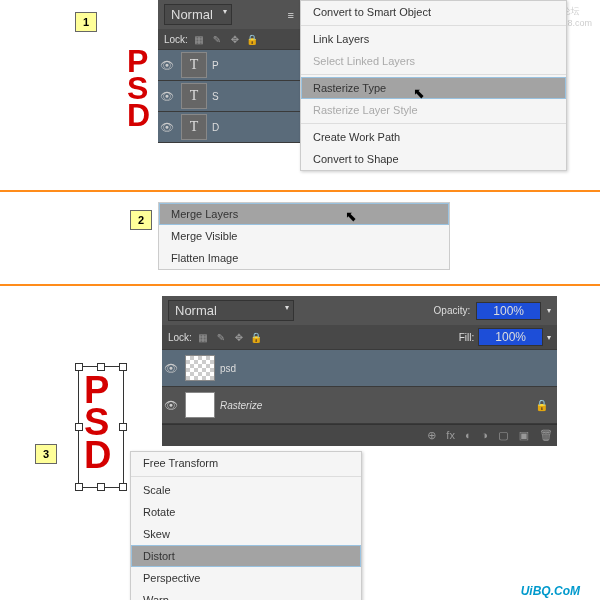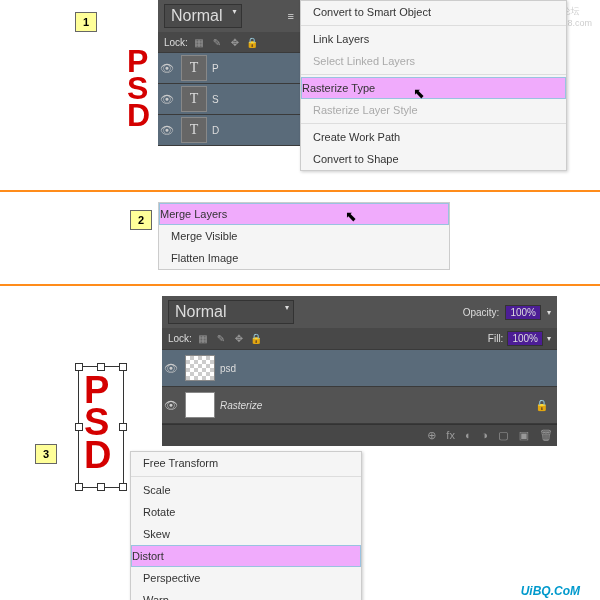--- a/index.html
+++ b/index.html
@@ -7,39 +7,39 @@
 .step-num{background:#ffff99;border:1px solid #666;width:20px;height:18px;display:inline-flex;align-items:center;justify-content:center;font-weight:bold;font-size:11px;position:absolute}
 .section{position:relative}
 .hr-line{height:2px;background:#ff8c1a;margin:10px 0}
 .panel-dark{background:#535353;color:#ddd}
 .panel-light{background:#f5f5f5;color:#333;border:1px solid #ccc}
 .layer-row{display:flex;align-items:center;height:30px;border-bottom:1px solid #3a3a3a}
 .eye{width:18px;text-align:center;color:#ccc}
 .t-icon{width:24px;height:24px;background:#666;border:1px solid #888;display:flex;align-items:center;justify-content:center;font-family:Georgia;font-size:14px;color:#ddd;margin:0 5px}
 .layer-label{font-size:10px;color:#ddd}
 .blend-row{display:flex;align-items:center;padding:4px 6px;gap:6px}
-.select-box{background:#4a4a4a;border:1px solid #333;padding:2px 18px 2px 6px;font-size:16px;color:#ddd;position:relative}
+.select-box{background:#4a4a4a;border:1px solid #333;padding:2px 18px 2px 6px;font-size:13px;color:#ddd;position:relative}
 .select-box::after{content:"▾";position:absolute;right:4px;font-size:8px}
 .lock-row{display:flex;align-items:center;padding:3px 6px;gap:4px;font-size:10px;background:#484848;border-bottom:1px solid #3a3a3a}
 .lock-icon{width:14px;height:14px;display:inline-flex;align-items:center;justify-content:center;font-size:10px;color:#999}
 .menu-item{padding:5px 12px;font-size:11px;color:#333}
 .menu-item.disabled{color:#aaa}
-.menu-item.hover{background:#f0abfc;border:1px solid #99c2e0;padding:4px 0}
+.menu-item.hover{background:#a3a3a3;border:1px solid #99c2e0;padding:4px 11px}
 .menu-sep{height:1px;background:#ddd;margin:2px 0}
 .psd-text{position:absolute;font-weight:900;font-size:32px;color:#d40000;font-family:Arial Black,sans-serif;line-height:0.85}
 .watermark{position:absolute;top:6px;right:8px;font-size:9px;color:rgba(130,130,130,0.4);line-height:1.3}
 .cursor{position:absolute;font-size:14px;color:#000}
 .thumb{width:28px;height:24px;background:#fff;border:1px solid #888;margin:0 5px;display:flex;align-items:center;justify-content:center}
 .checker{background-image:linear-gradient(45deg,#ccc 25%,transparent 25%),linear-gradient(-45deg,#ccc 25%,transparent 25%),linear-gradient(45deg,transparent 75%,#ccc 75%),linear-gradient(-45deg,transparent 75%,#ccc 75%);background-size:8px 8px;background-position:0 0,0 4px,4px -4px,-4px 0}
 .italic{font-style:italic}
 .bottom-bar{background:#474747;padding:4px;color:#999;font-size:11px;display:flex;justify-content:flex-end;gap:10px;border-top:1px solid #333}
 .logo-text{color:#0099cc;font-weight:bold;font-size:12px;font-style:italic;position:absolute}
 .transform-box{position:absolute;border:1px solid #333}
 .handle{width:6px;height:6px;background:#fff;border:1px solid #333;position:absolute}
-.pct-box{background:#4c1d95;border:1px solid #333;padding:1px 4px;font-size:10px;color:#ddd;display:inline-block}
+.pct-box{background:#1d4ed8;border:1px solid #333;padding:1px 16px;font-size:12px;color:#ddd;display:inline-block}
 </style>
 </head>
 <body>
 
 <div class="container">
 
 <div class="section" style="height:180px">
 <div class="watermark"><span>PS教程论坛</span><br><span>bbs.16xx8.com</span></div>
 <div class="step-num" style="left:75px;top:12px">
         <span>1</span>

